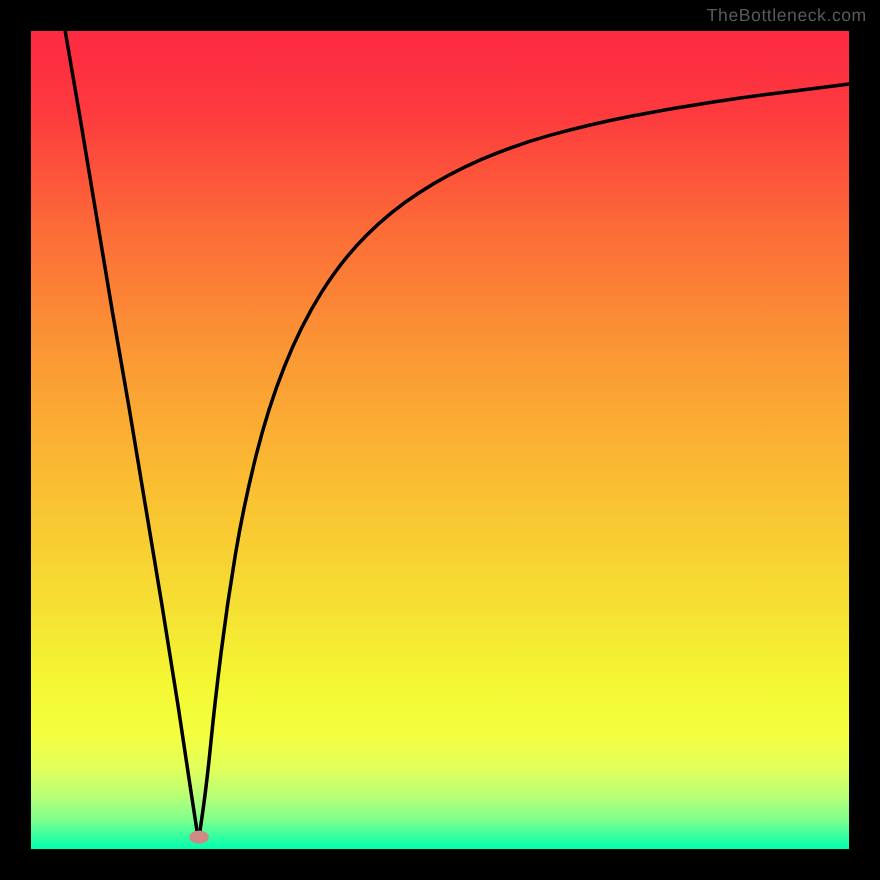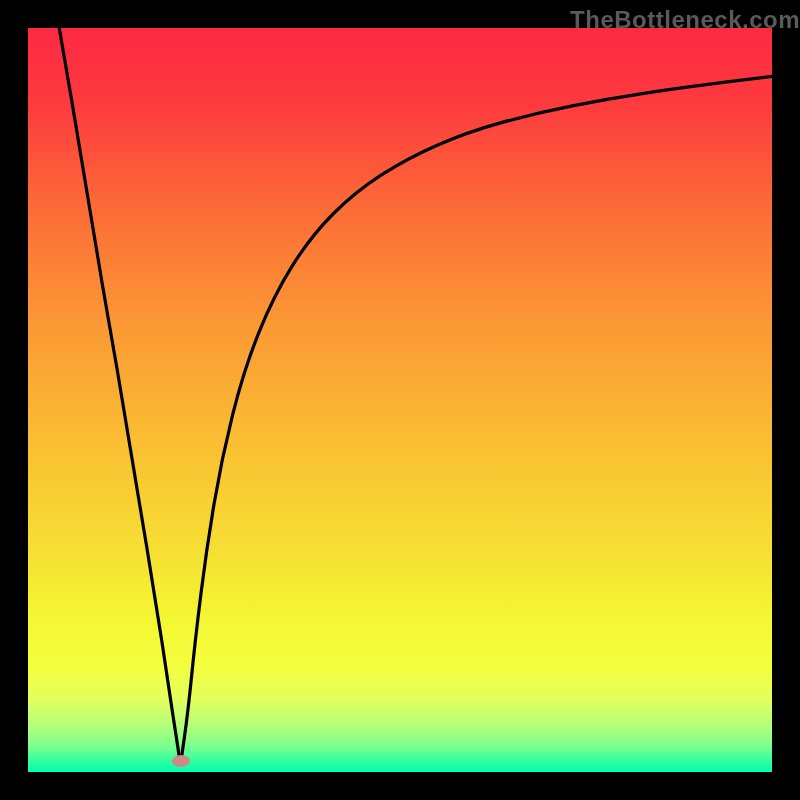--- a/index.html
+++ b/index.html
@@ -28,24 +28,24 @@
     position: absolute;
     inset: 0;
   }
   .curve-svg {
     position: absolute;
     inset: 0;
   }
   .watermark {
     position: absolute;
     top: 6px;
-    right: 0;
+    right: 12px;
     color: #5a5a5a;
-    font-size: 24px;
-    font-weight: 700;
+    font-size: 16px;
+    font-weight: 400;
     letter-spacing: 0.5px;
     user-select: none;
   }
   .marker {
     position: absolute;
     width: 18px;
     height: 12px;
     border-radius: 50% / 50%;
     background: #cf8a86;
   }

